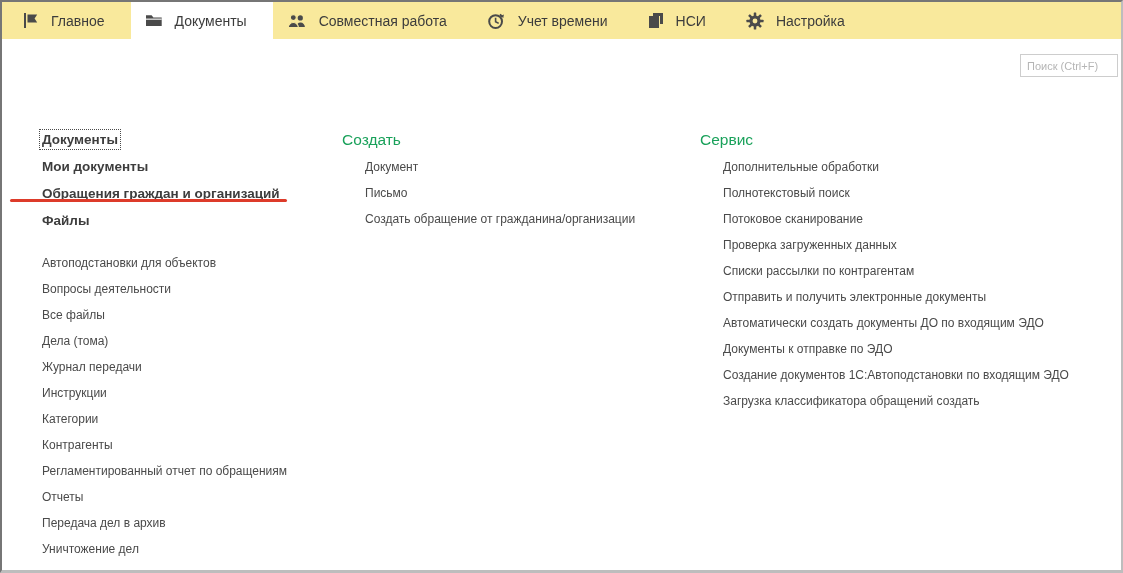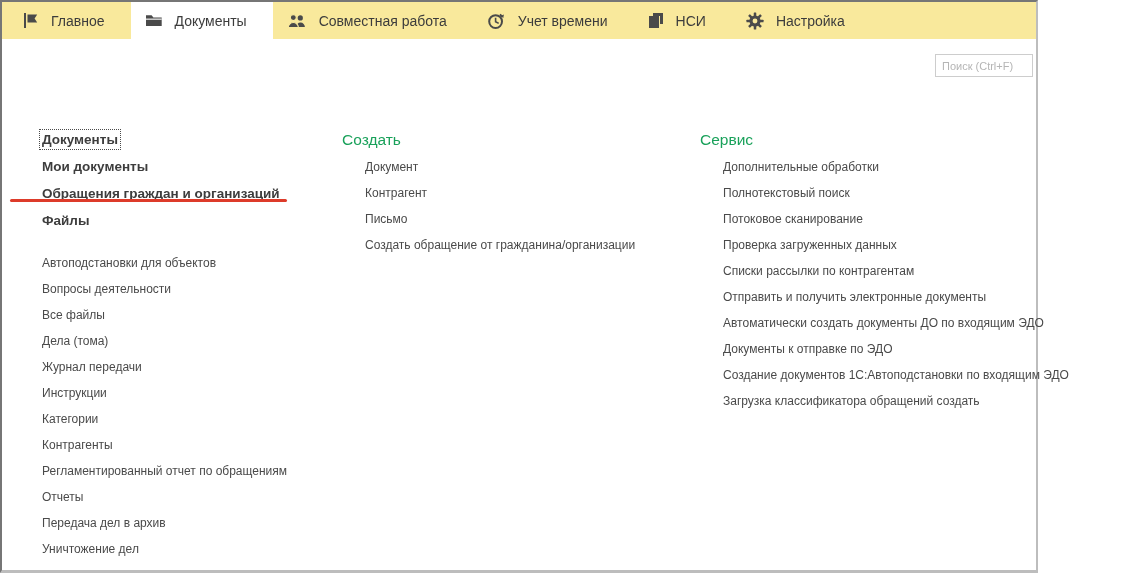--- a/index.html
+++ b/index.html
@@ -9,21 +9,21 @@
     --ink:#3c3c3c;
     --link:#4a4a4a;
   }
   *{box-sizing:border-box;}
   html,body{margin:0;padding:0;}
   body{
     width:1123px;height:573px;overflow:hidden;background:#fff;
     font-family:"Liberation Sans","DejaVu Sans",sans-serif;
   }
   .window{
-    position:relative;width:1038px;height:573px;background:#fff;
+    position:relative;width:1123px;height:573px;background:#fff;
     border-top:2px solid #767676;border-left:2px solid #767676;
     border-right:2px solid #bdbdbd;border-bottom:3px solid #bdbdbd;
   }
   
   .tabbar{
     position:absolute;top:0;left:0;right:0;height:37px;
     background:var(--yellow);display:flex;align-items:stretch;
   }
   .tab{
     display:flex;align-items:center;height:100%;
@@ -196,21 +196,20 @@
 
       <div class="item">Уничтожение дел</div>
 
   </div>
 
   <div class="section-header create-header">Создать</div>
   <div class="create-col">
 
       <div class="item">Документ</div>
 
-      <div class="item">Контрагент</div>
 
       <div class="item">Письмо</div>
 
       <div class="item">Создать обращение от гражданина/организации</div>
 
   </div>
 
   <div class="section-header service-header">Сервис</div>
   <div class="service-col">
 

